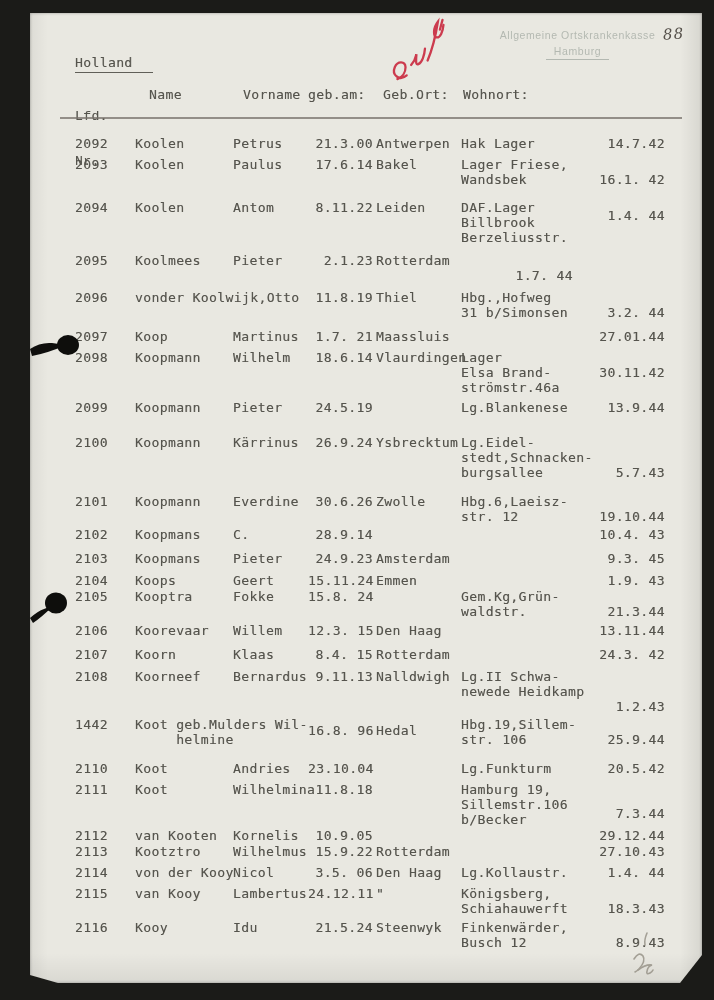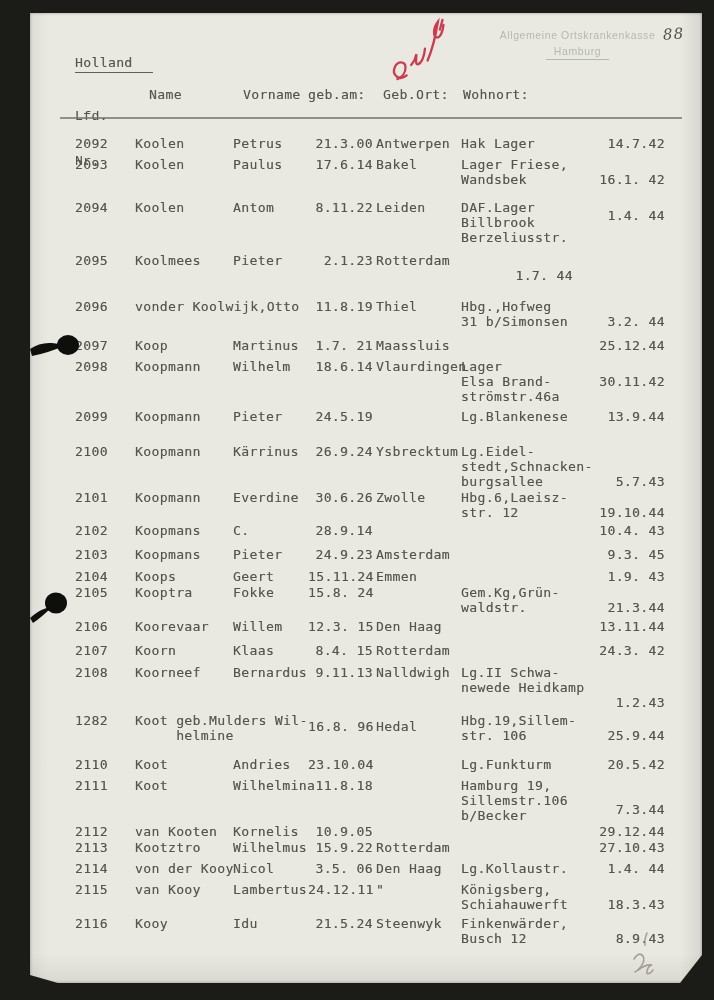--- a/index.html
+++ b/index.html
@@ -48,26 +48,26 @@
   .trow{
     display:grid;grid-template-columns:60px 98px 75px 68px 85px 112px 92px;
     padding-left:45px;
   }
   .cell{white-space:pre;overflow:visible;}
   .c-geb{text-align:right;padding-right:3px;}
   .c-datum{text-align:right;}
   .rows .trow:nth-child(2){margin-top:6px}
   .rows .trow:nth-child(3){margin-top:13px}
   .rows .trow:nth-child(4){margin-top:8px}
-  .rows .trow:nth-child(5){margin-top:16px}
+  .rows .trow:nth-child(5){margin-top:7px}
   .rows .trow:nth-child(6){margin-top:9px}
   .rows .trow:nth-child(7){margin-top:6px}
   .rows .trow:nth-child(8){margin-top:5px}
   .rows .trow:nth-child(9){margin-top:20px}
-  .rows .trow:nth-child(10){margin-top:1px}
+  .rows .trow:nth-child(10){margin-top:14px}
   .rows .trow:nth-child(11){margin-top:3px}
   .rows .trow:nth-child(12){margin-top:9px}
   .rows .trow:nth-child(13){margin-top:7px}
   .rows .trow:nth-child(14){margin-top:1px}
   .rows .trow:nth-child(15){margin-top:4px}
   .rows .trow:nth-child(16){margin-top:9px}
   .rows .trow:nth-child(17){margin-top:7px}
   .rows .trow:nth-child(18){margin-top:3px}
   .rows .trow:nth-child(19){margin-top:14px}
   .rows .trow:nth-child(20){margin-top:6px}
@@ -180,21 +180,21 @@
 31 b/Simonsen</div>
         <div class="cell c-datum" style="padding-top: 15px;">3.2. 44</div>
       </div>
       <div class="trow">
         <div class="cell c-nr">2097</div>
         <div class="cell c-name">Koop</div>
         <div class="cell c-vorname">Martinus</div>
         <div class="cell c-geb">1.7. 21</div>
         <div class="cell c-ort">Maassluis</div>
         <div class="cell c-wohnort"></div>
-        <div class="cell c-datum">25.12.44</div>
+        <div class="cell c-datum">27.01.44</div>
       </div>
       <div class="trow">
         <div class="cell c-nr">2098</div>
         <div class="cell c-name">Koopmann</div>
         <div class="cell c-vorname">Wilhelm</div>
         <div class="cell c-geb">18.6.14</div>
         <div class="cell c-ort">Vlaurdingen</div>
         <div class="cell c-wohnort">Lager
 Elsa Brand-
 strömstr.46a</div>
@@ -289,21 +289,21 @@
         <div class="cell c-nr">2108</div>
         <div class="cell c-name">Koorneef</div>
         <div class="cell c-vorname">Bernardus</div>
         <div class="cell c-geb">9.11.13</div>
         <div class="cell c-ort">Nalldwigh</div>
         <div class="cell c-wohnort">Lg.II Schwa-
 newede Heidkamp</div>
         <div class="cell c-datum" style="padding-top: 30px;">1.2.43</div>
       </div>
       <div class="trow">
-        <div class="cell c-nr">1282</div>
+        <div class="cell c-nr">1442</div>
         <div class="cell c-name">Koot geb.Mulders Wil-
      helmine</div>
         <div class="cell c-vorname"></div>
         <div class="cell c-geb" style="padding-top: 6px;">16.8. 96</div>
         <div class="cell c-ort" style="padding-top: 6px;">Hedal</div>
         <div class="cell c-wohnort">Hbg.19,Sillem-
 str. 106</div>
         <div class="cell c-datum" style="padding-top: 15px;">25.9.44</div>
       </div>
       <div class="trow">

